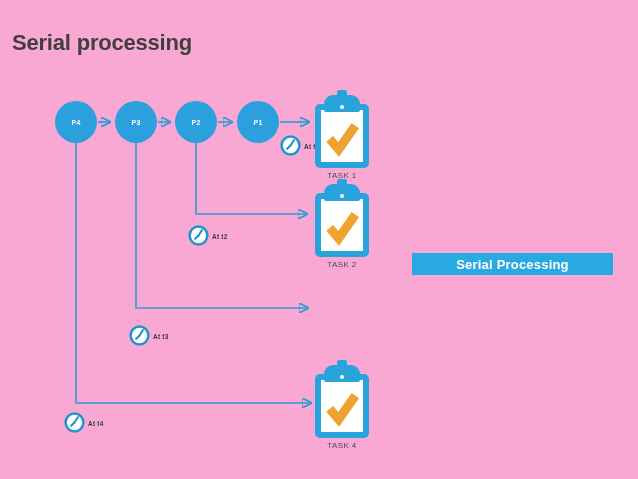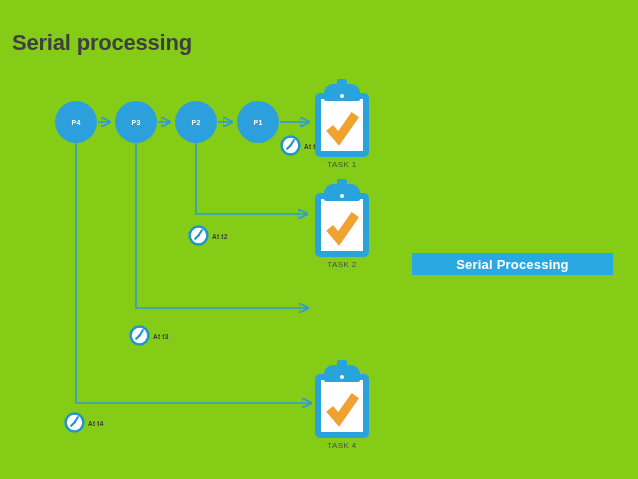--- a/index.html
+++ b/index.html
@@ -1,17 +1,17 @@
 <!DOCTYPE html>
 <html><head>
 <meta charset="utf-8">
 <style>
   html,body { margin:0; padding:0; background:#ffffff; }
   .slide {
-    position:relative; width:638px; height:479px; background:#84cc16;
+    position:relative; width:638px; height:479px; background:#f9a8d4;
     font-family:"Liberation Sans", sans-serif; overflow:hidden;
   }
   .title {
     position:absolute; left:12px; top:30px;
     font-size:22px; font-weight:bold; color:#3F3F3F; letter-spacing:-0.2px;
   }
   .connectors { position:absolute; left:0; top:0; }
   .connectors path { fill:none; stroke:#2E9BD5; stroke-width:1.6; }
 
   .pcircle {
@@ -114,21 +114,21 @@
   </svg>
   <span class="time-label" style="left:153px; top:333px;">At t3</span>
 
   <svg class="clock" style="left:63px; top:411px;" width="23" height="23" viewBox="0 0 24 24">
     <circle cx="12" cy="12" r="9.3" stroke-width="2.6"></circle>
     <line x1="12" y1="12" x2="15.5" y2="6.5" stroke-width="2.2"></line>
     <line x1="12" y1="12" x2="8.5" y2="15.5" stroke-width="2.2"></line>
   </svg>
   <span class="time-label" style="left:88px; top:420px;">At t4</span>
 
-  <div class="task" style="left:315px; top:93px;">
+  <div class="task" style="left:315px; top:104px;">
     <div class="board">
       <svg class="check" width="38" height="42" viewBox="0 0 40 44">
         <path d="M7 24 L16.5 35 L34 10"></path>
       </svg>
     </div>
     <div class="clip-tab"></div>
     <div class="clip"></div>
     <div class="clip-dot"></div>
     <div class="task-label">TASK 1</div>
   </div>

